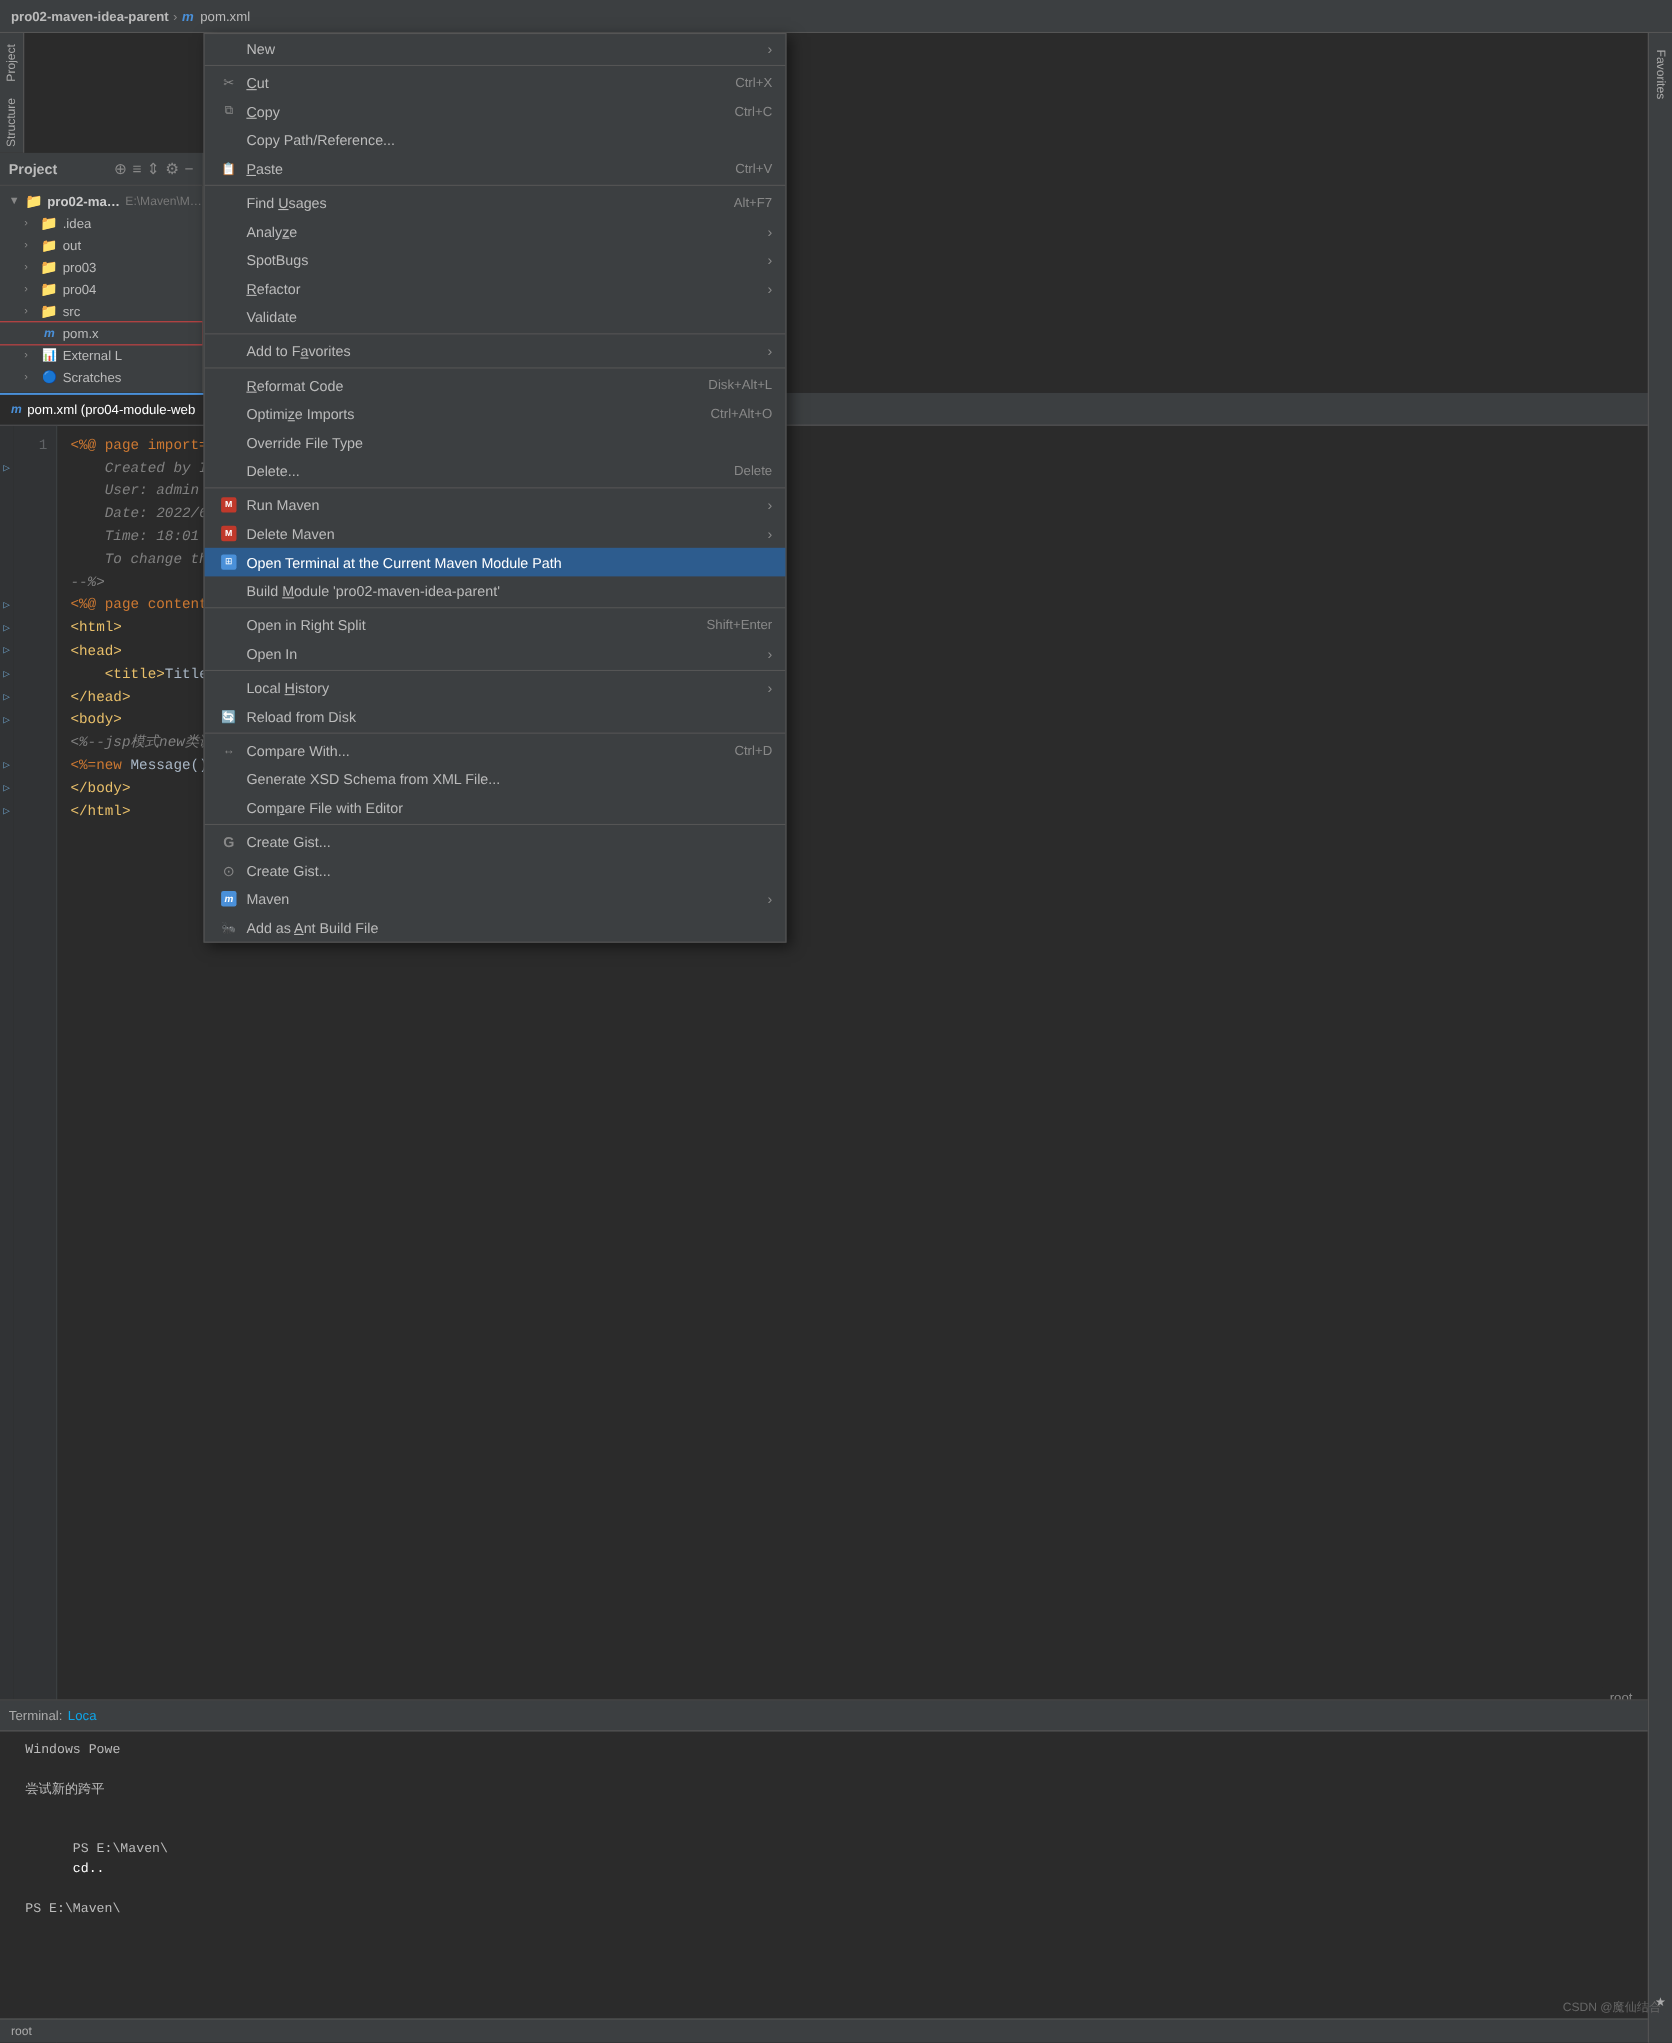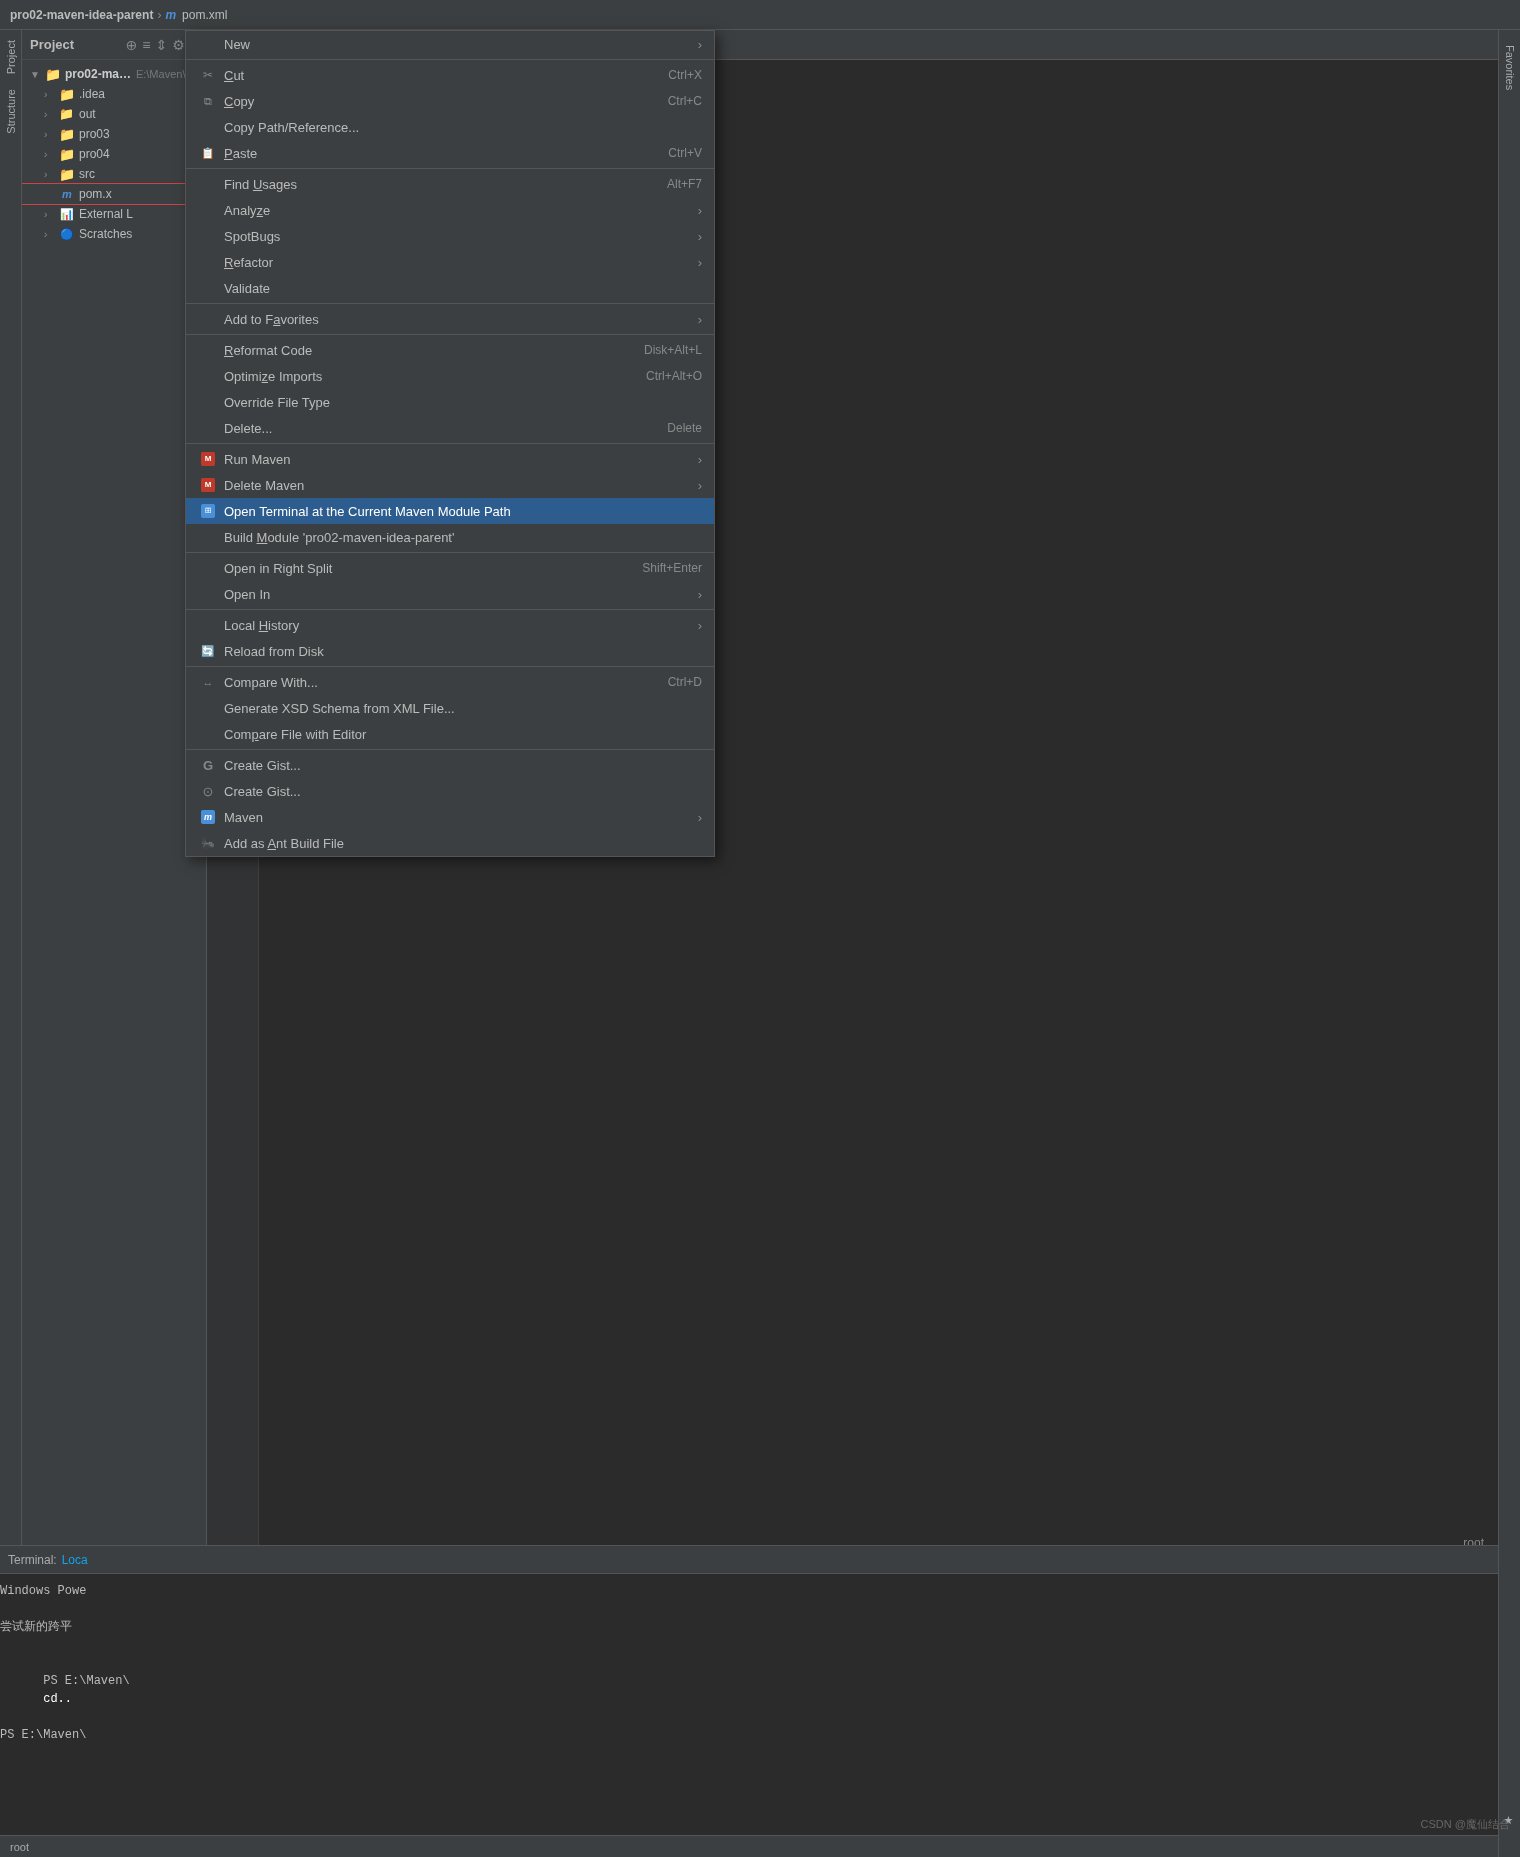--- a/index.html
+++ b/index.html
@@ -37,20 +37,21 @@
       color: #888;
     }
     .title-bar-text .file-name {
       color: #bbb;
     }
 
     
     .main-layout {
       display: flex;
       height: calc(1857px - 30px);
+      flex-direction: column;
     }
 
     
     .left-strip {
       width: 22px;
       background: #3c3f41;
       display: flex;
       flex-direction: column;
       align-items: center;
       border-right: 1px solid #555;
@@ -300,21 +301,21 @@
       background: #3c3f41;
       border-bottom: 1px solid #555;
       height: 28px;
       align-items: center;
       padding: 0 8px;
       gap: 5px;
     }
 
     .terminal-content {
       flex: 1;
-      padding: 8px 0;
+      padding: 8px 23px;
       font-family: 'Consolas', 'Courier New', monospace;
       font-size: 12px;
       color: #bbb;
       overflow-y: auto;
     }
 
     .terminal-line {
       line-height: 1.5;
       white-space: pre;
     }

